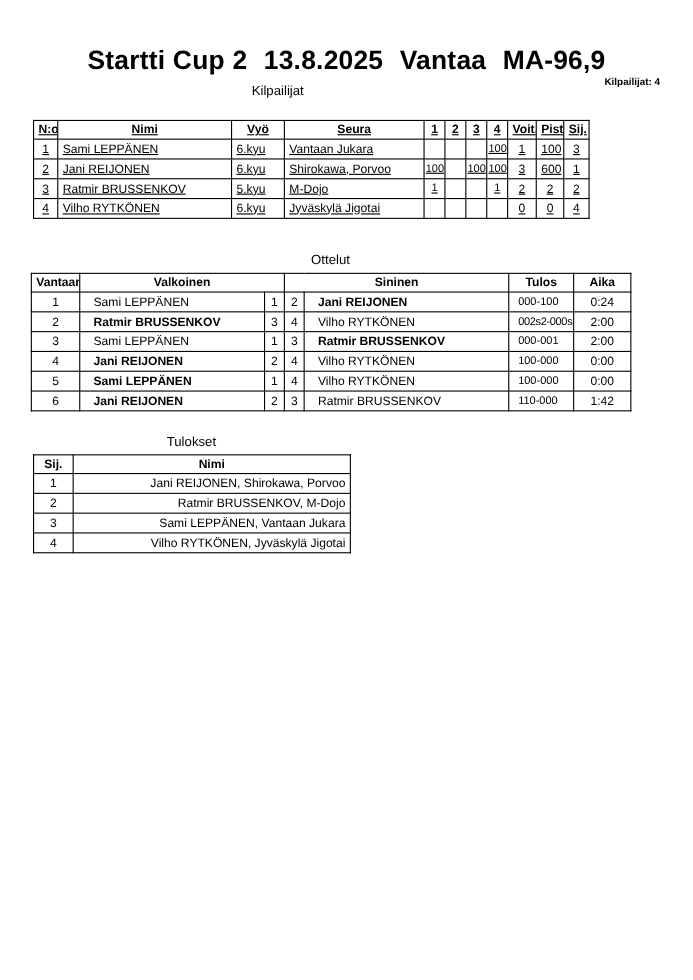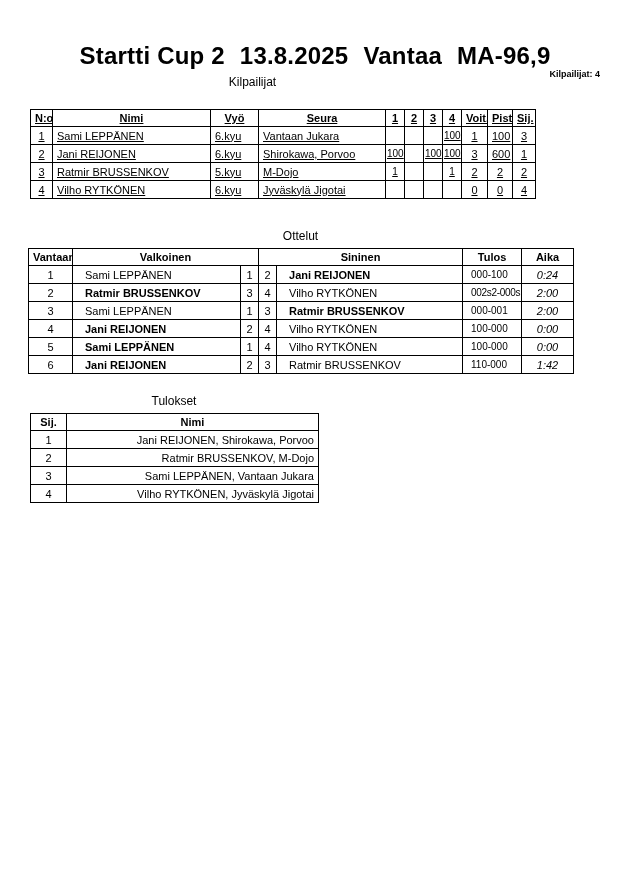--- a/index.html
+++ b/index.html
@@ -33,21 +33,21 @@
   th { font-weight:bold; text-align:center; height:17px; }
   .t1 { width:505px; margin:20px 0 0 30px;text-decoration:underline; }
   .t2 { width:545px; margin:5px 0 0 28px; }
   .t3 { width:288px; margin:5px 0 0 30px; }
   .c { text-align:center; }
   .l { text-align:left; }
   .score { text-align:center; font-size:10px; padding:0 1px; }
   .num   { text-align:center; padding:0 1px; }
   .pname { text-align:left; padding-left:12px; }
   .tulos { font-size:10px; padding:0 8px; }
-  .aika  { text-align:center;font-style:italic; }
+  .aika  { text-align:center; }
   .bold  { font-weight:bold; }
   .squeeze { font-size:10px; letter-spacing:-0.3px; }
   .nimi3 { text-align:right; padding-left:8px; }
 </style>
 </head>
 <body>
 
 <div class="title">
   <span>Startti Cup 2</span>
   <span>13.8.2025</span>

